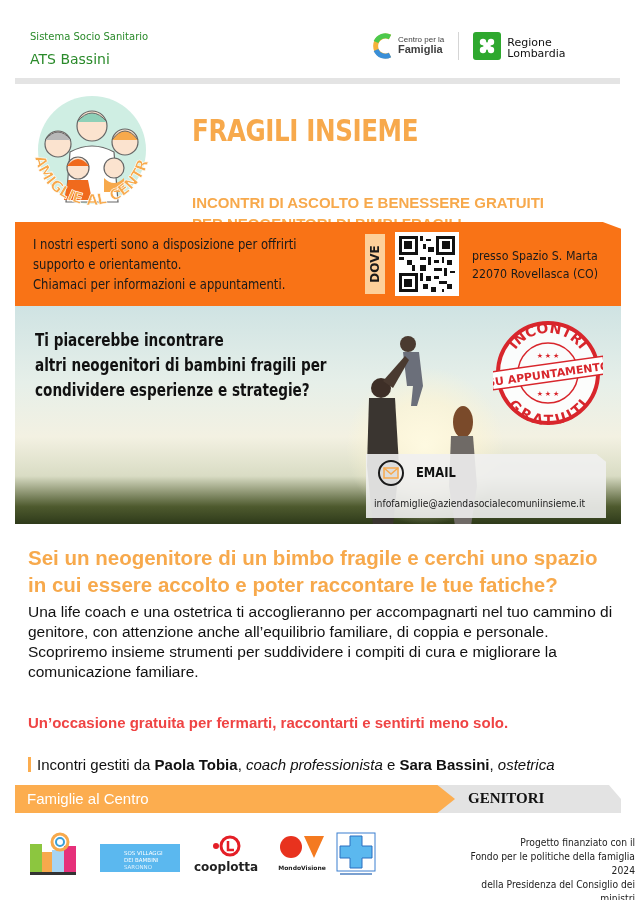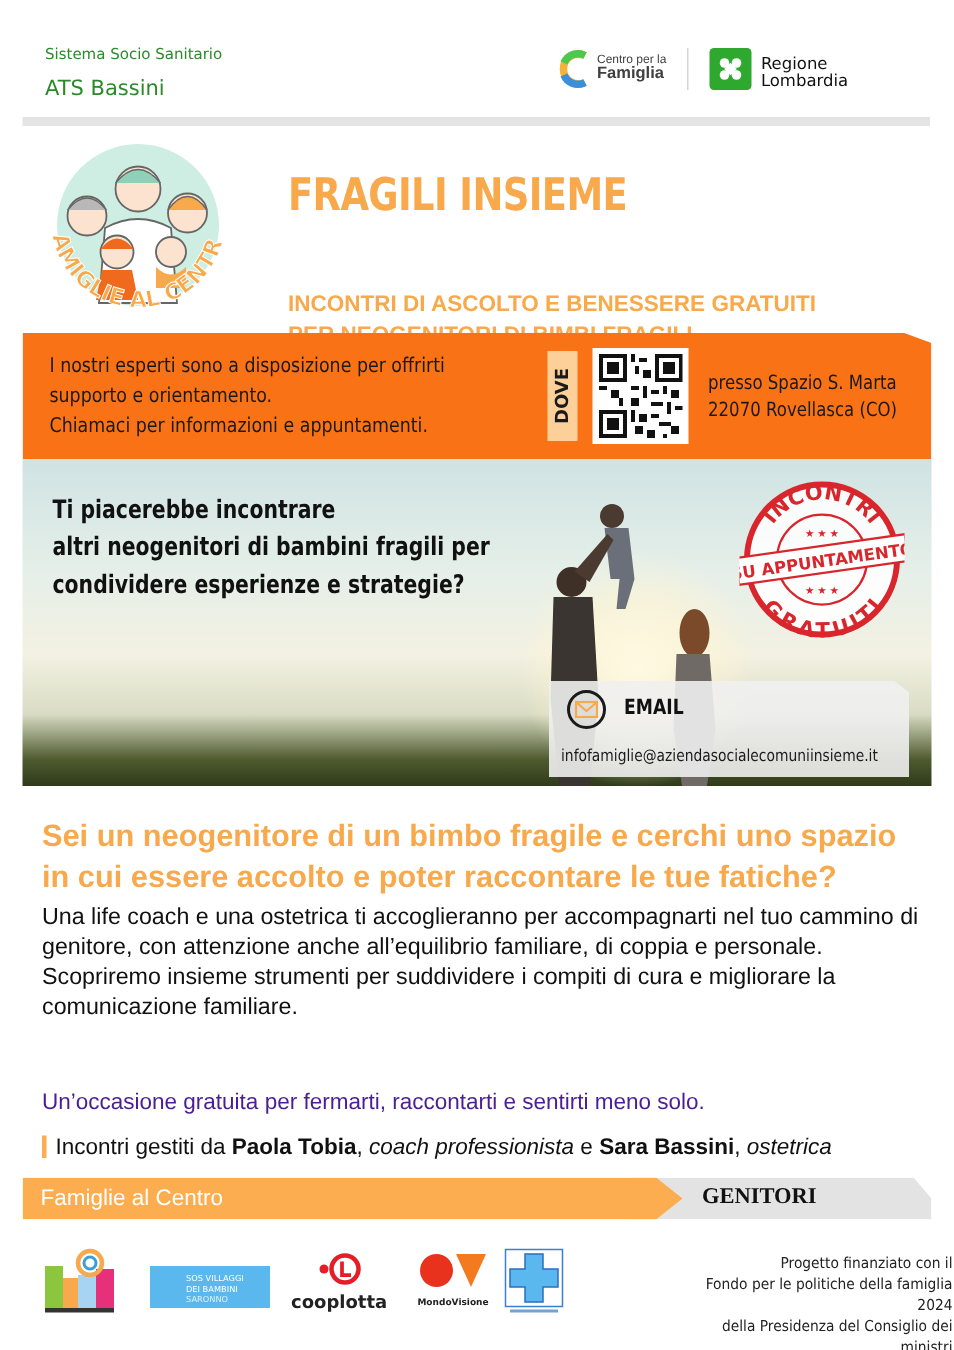--- a/index.html
+++ b/index.html
@@ -49,21 +49,21 @@
   .card.tel { left: 100px; width: 240px; }
   .card.mail { left: 351px; width: 240px; }
   .card-icon { position: absolute; left: 12px; top: 6px; width: 26px; height: 26px; border: 2px solid #1a1a1a; border-radius: 50%; display: flex; align-items: center; justify-content: center; }
   .card-title { position: absolute; left: 50px; top: 10px; font-family: "DejaVu Sans", sans-serif; font-weight: bold; font-size: 14px; color: #111; transform: scaleX(0.82); transform-origin: left top; }
   .card-val { position: absolute; left: 10px; top: 43px; font-size: 11px; color: #1a1a1a; white-space: nowrap; font-family: "DejaVu Sans", sans-serif; transform: scaleX(0.92); transform-origin: left top; }
   .card.mail .card-val { left: 8px; transform: scaleX(0.84); }
 
   
   .headline { position: absolute; left: 28px; top: 544px; font-family: "Liberation Sans", sans-serif; font-weight: bold; font-size: 20.5px; line-height: 27px; color: #f7a94c; width: 600px; }
   .para { position: absolute; left: 28px; top: 602px; font-size: 15.5px; line-height: 20px; color: #111; width: 600px; font-family: "Liberation Sans", sans-serif; }
-  .tagline { position: absolute; left: 28px; top: 714px; font-weight: normal; font-size: 15px; color: #4c1d95; font-family: "Liberation Sans", sans-serif; margin-top: 12px; }
+  .tagline { position: absolute; left: 28px; top: 714px; font-weight: bold; font-size: 15px; color: #ef4444; font-family: "Liberation Sans", sans-serif; }
   .managed { position: absolute; left: 28px; top: 756px; font-size: 15px; color: #111; font-family: "Liberation Sans", sans-serif; display: flex; align-items: center; }
   .managed .bar { width: 3px; height: 15px; background: #fcad4f; margin-right: 6px; }
 
   
   .ribbon-orange { position: absolute; left: 15px; top: 785px; width: 440px; height: 28px; background: #fcad4f; clip-path: polygon(0 0, 96% 0, 100% 50%, 96% 100%, 0 100%); z-index: 2; }
   .ribbon-orange span { position: absolute; left: 12px; top: 5px; color: #fff; font-size: 15px; font-family: "Liberation Sans", sans-serif; }
   .ribbon-gray { position: absolute; left: 420px; top: 785px; width: 201px; height: 28px; background: #e3e3e3; clip-path: polygon(0 0, 94% 0, 100% 50%, 100% 100%, 0 100%); }
   .ribbon-gray span { position: absolute; left: 48px; top: 5px; color: #111; font-size: 15px; font-weight: bold; font-family: Liberation Serif, serif; }
 
   

